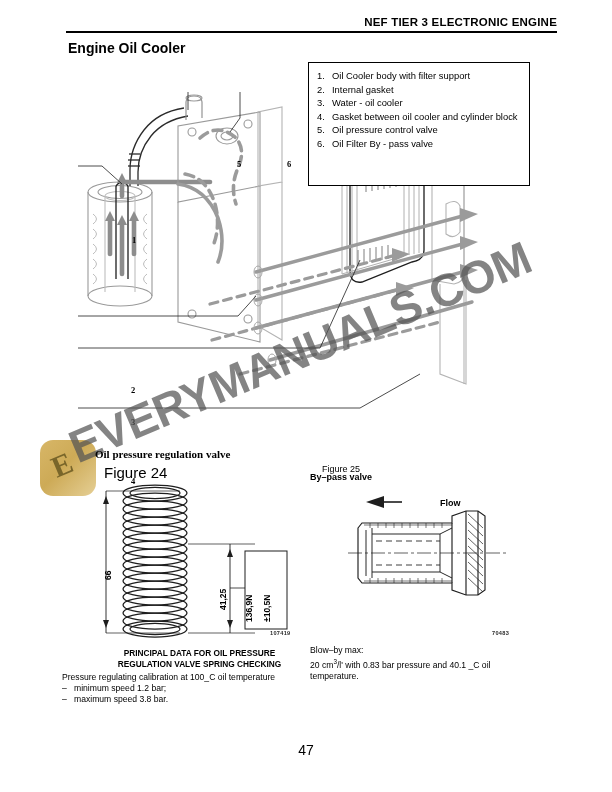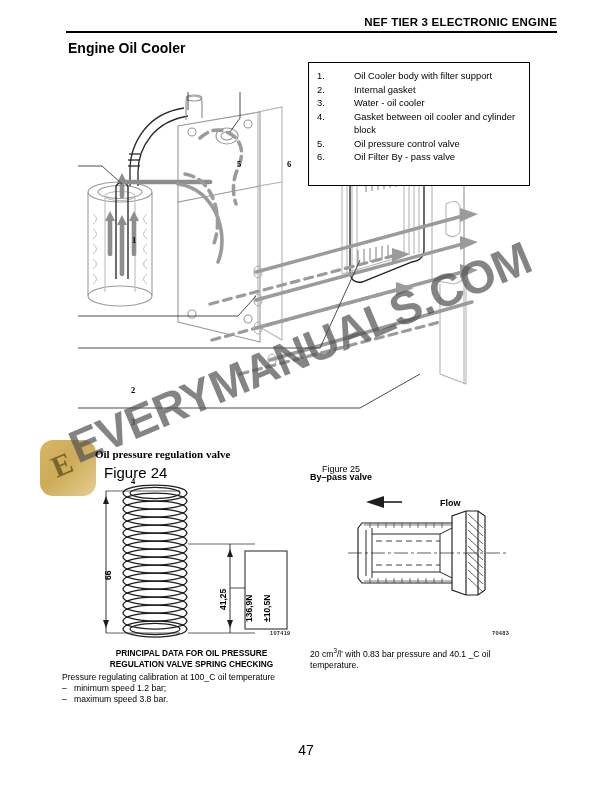--- a/index.html
+++ b/index.html
@@ -51,21 +51,21 @@
     padding: 6px 8px 4px 8px;
     background: #fff;
   }
   .legend-item {
     display: flex;
     font-size: 9.4px;
     line-height: 13.2px;
     margin-bottom: 0.4px;
   }
   .legend-num { width: 15px; flex: 0 0 15px; }
-  .legend-text { flex: 1; margin-left: 22px; }
+  .legend-text { flex: 1; }
 
   
   .diagram-main {
     position: absolute;
     left: 60px; top: 74px;
     width: 500px; height: 360px;
   }
   .diagram-main svg { display: block; }
 
   
@@ -124,21 +124,21 @@
     font-size: 5.6px;
     font-weight: bold;
     color: #2a2a2a;
     letter-spacing: 0.3px;
   }
   .code-left { left: 270px; top: 630px; }
   .code-right { left: 492px; top: 630px; }
 
   .caption-left-title {
     position: absolute;
-    left: 84px; top: 648px;
+    left: 92px; top: 648px;
     width: 215px;
     text-align: center;
     font-size: 8.3px;
     font-weight: bold;
     line-height: 10.6px;
   }
   .caption-left-body {
     position: absolute;
     left: 62px; top: 672px;
     width: 236px;
@@ -571,19 +571,20 @@
       <span class="bullet-dash">–</span>
       <span>minimum speed 1.2 bar;</span>
     </div>
     <div class="bullet-line">
       <span class="bullet-dash">–</span>
       <span>maximum speed 3.8 bar.</span>
     </div>
   </div>
 
   <div class="caption-right-body">
+    <div>Blow–by max:</div>
     <div><span>20 cm</span><sup>3</sup><span>/l' with 0.83 bar pressure and 40.1 _C oil</span></div>
     <div>temperature.</div>
   </div>
 
   <div class="page-number">47</div>
 
 </div>
 
 </body></html>

